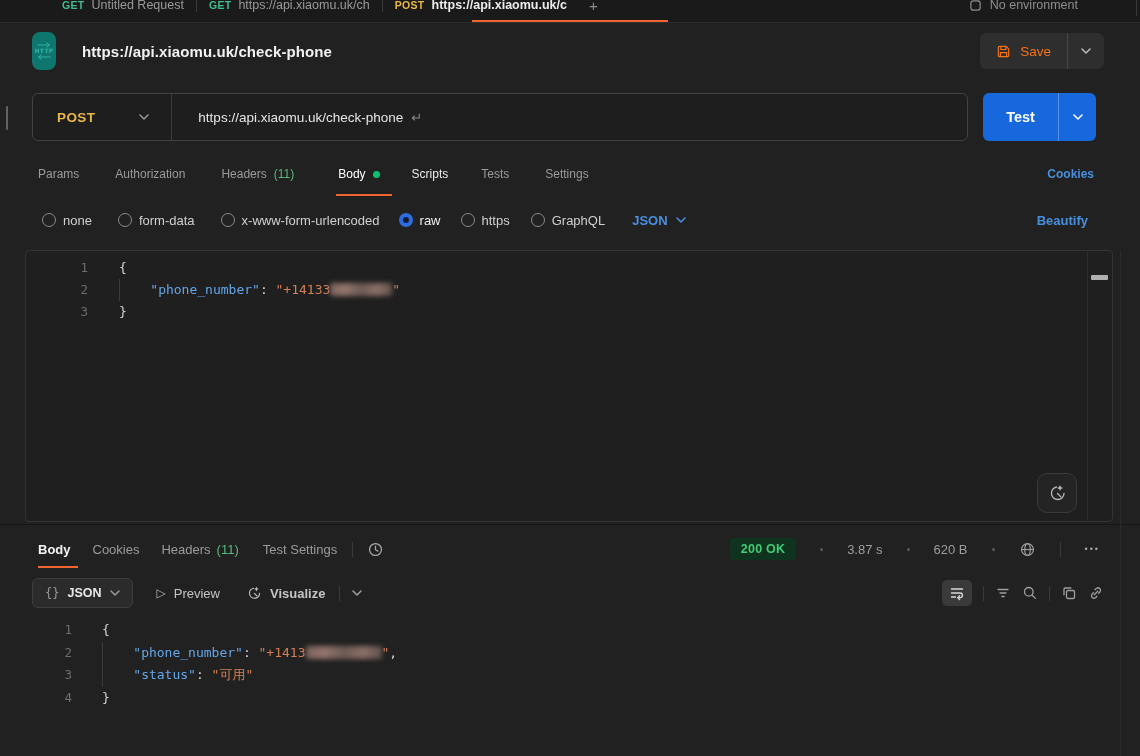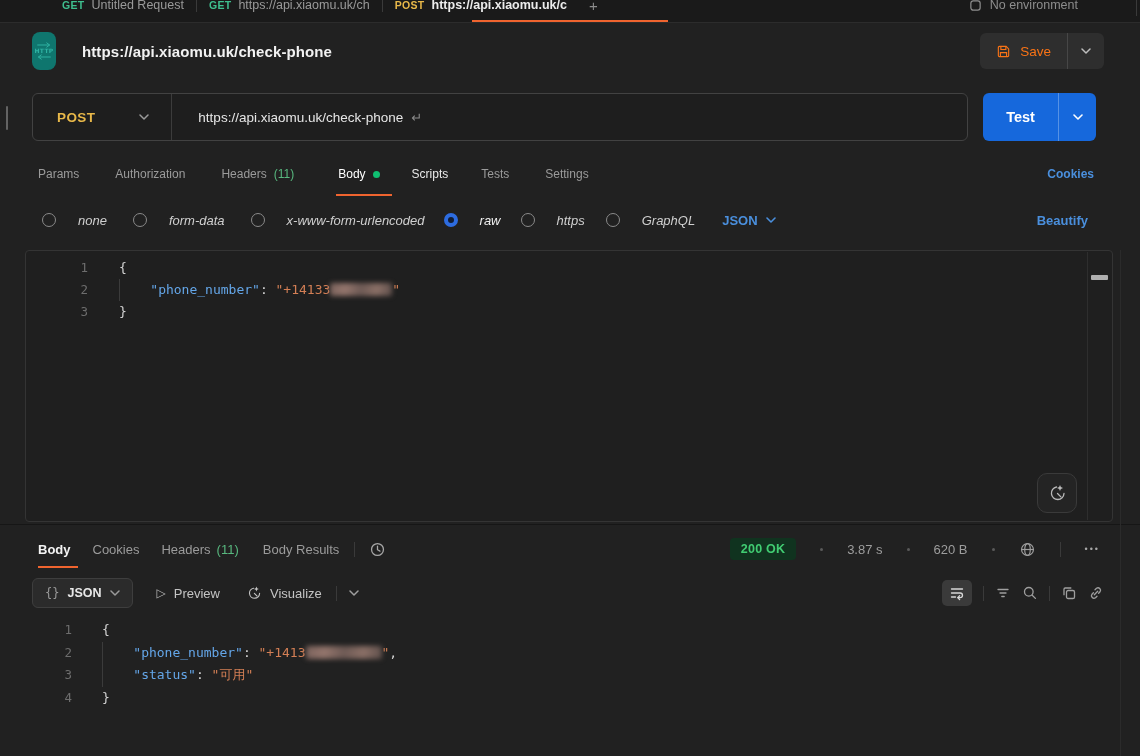--- a/index.html
+++ b/index.html
@@ -54,21 +54,21 @@
   .rtab .cnt{color:#58b87f;}
   .rtab.bright{color:#e9e9e9;}
   .rtab.active{color:#ffffff;}
   .rtab.active::after{content:"";position:absolute;left:-2px;bottom:0;width:56px;height:2px;background:#f0642f;}
   .gdot{width:7px;height:7px;border-radius:50%;background:#0fbf71;}
   .cookies-link{position:absolute;right:10px;top:0;height:44px;display:flex;align-items:center;
                 color:#4a8fdd;font-weight:600;cursor:pointer;}
 
   
   .radios{position:absolute;top:203px;left:42px;height:34px;display:flex;align-items:center;font-size:13px;}
-  .ritem{display:flex;align-items:center;gap:22px;cursor:pointer;color:#d0d0d0;white-space:nowrap;font-style:italic;}
+  .ritem{display:flex;align-items:center;gap:7px;cursor:pointer;color:#d0d0d0;white-space:nowrap;}
   .rad{width:14px;height:14px;border-radius:50%;border:1.5px solid #8a8a8a;box-sizing:border-box;flex:none;}
   .rad.sel{border:4.5px solid #2d6ce0;background:#111d35;}
   .fmt-dd{display:flex;align-items:center;gap:8px;color:#4a8fdd;font-weight:600;margin-left:27px;cursor:pointer;}
   .beautify{position:absolute;top:203px;right:52px;height:34px;display:flex;align-items:center;
             color:#4a8fdd;font-weight:600;font-size:13px;cursor:pointer;}
 
   
   .editor{position:absolute;left:25px;top:250px;width:1088px;height:272px;background:#1f1f1f;
           border:1px solid #343434;border-radius:4px;box-sizing:border-box;padding-top:6px;}
   .cl{display:flex;height:22px;line-height:22px;font-family:"DejaVu Sans Mono",monospace;font-size:13px;}
@@ -292,21 +292,21 @@
 
 <div class="resp-sep"></div>
 
 <div class="resp-tabs">
   <div class="resp-tab active">Body</div>
   <div class="resp-tab" style="margin-left:22px;">Cookies</div>
   <div class="resp-tab" style="margin-left:22px;">
     <span>Headers</span>
     <span class="cnt" style="color:#58b87f;">(11)</span>
   </div>
-  <div class="resp-tab" style="margin-left:24px;">Body Results</div>
+  <div class="resp-tab" style="margin-left:24px;">Test Settings</div>
   <div class="vd" style="margin-left:15px;"></div>
   <div class="clockbtn" style="margin-left:14px;">
     <svg width="17" height="17" viewBox="0 0 16 16" fill="none" stroke="currentColor" stroke-width="1.2">
       <circle cx="8" cy="8" r="5.6"></circle>
       <path d="M8 4.8v3.4l2.3 1.3" stroke-linecap="round"></path>
     </svg>
   </div>
   <div class="resp-meta">
     <span class="pill">200 OK</span>
     <span class="sepdot"></span>
@@ -331,21 +331,21 @@
     <span class="braces">{}</span>
     <span class="lbl">JSON</span>
     <svg width="10" height="6" viewBox="0 0 10 6">
         <path d="M1 1l4 4 4-4" fill="none" stroke="#9a9a9a" stroke-width="1.5" stroke-linecap="round" stroke-linejoin="round"></path>
       </svg>
   </div>
   <div class="tb-item" style="margin-left:24px;">
     <span class="play">▷</span>
     <span>Preview</span>
   </div>
-  <div class="tb-item" style="margin-left:26px;">
+  <div class="tb-item" style="margin-left:26px;font-weight:bold;">
     <svg width="16" height="16" viewBox="0 0 20 20" style="color:#c4c4c4;">
       <path d="M17 10.5A6.3 6.3 0 1 1 9.5 4" fill="none" stroke="currentColor" stroke-width="1.4" stroke-linecap="round"></path>
       <path d="M13 2l.9 2.1 2.1.9-2.1.9-.9 2.1-.9-2.1-2.1-.9 2.1-.9z" fill="currentColor"></path>
       <path d="M10.5 10.5l3.4 3.4" stroke="currentColor" stroke-width="1.4" stroke-linecap="round"></path>
     </svg>
     <span>Visualize</span>
   </div>
   <div class="vd" style="margin-left:14px;"></div>
   <div class="iconbtn" style="margin-left:12px;">
     <svg width="10" height="6" viewBox="0 0 10 6">

